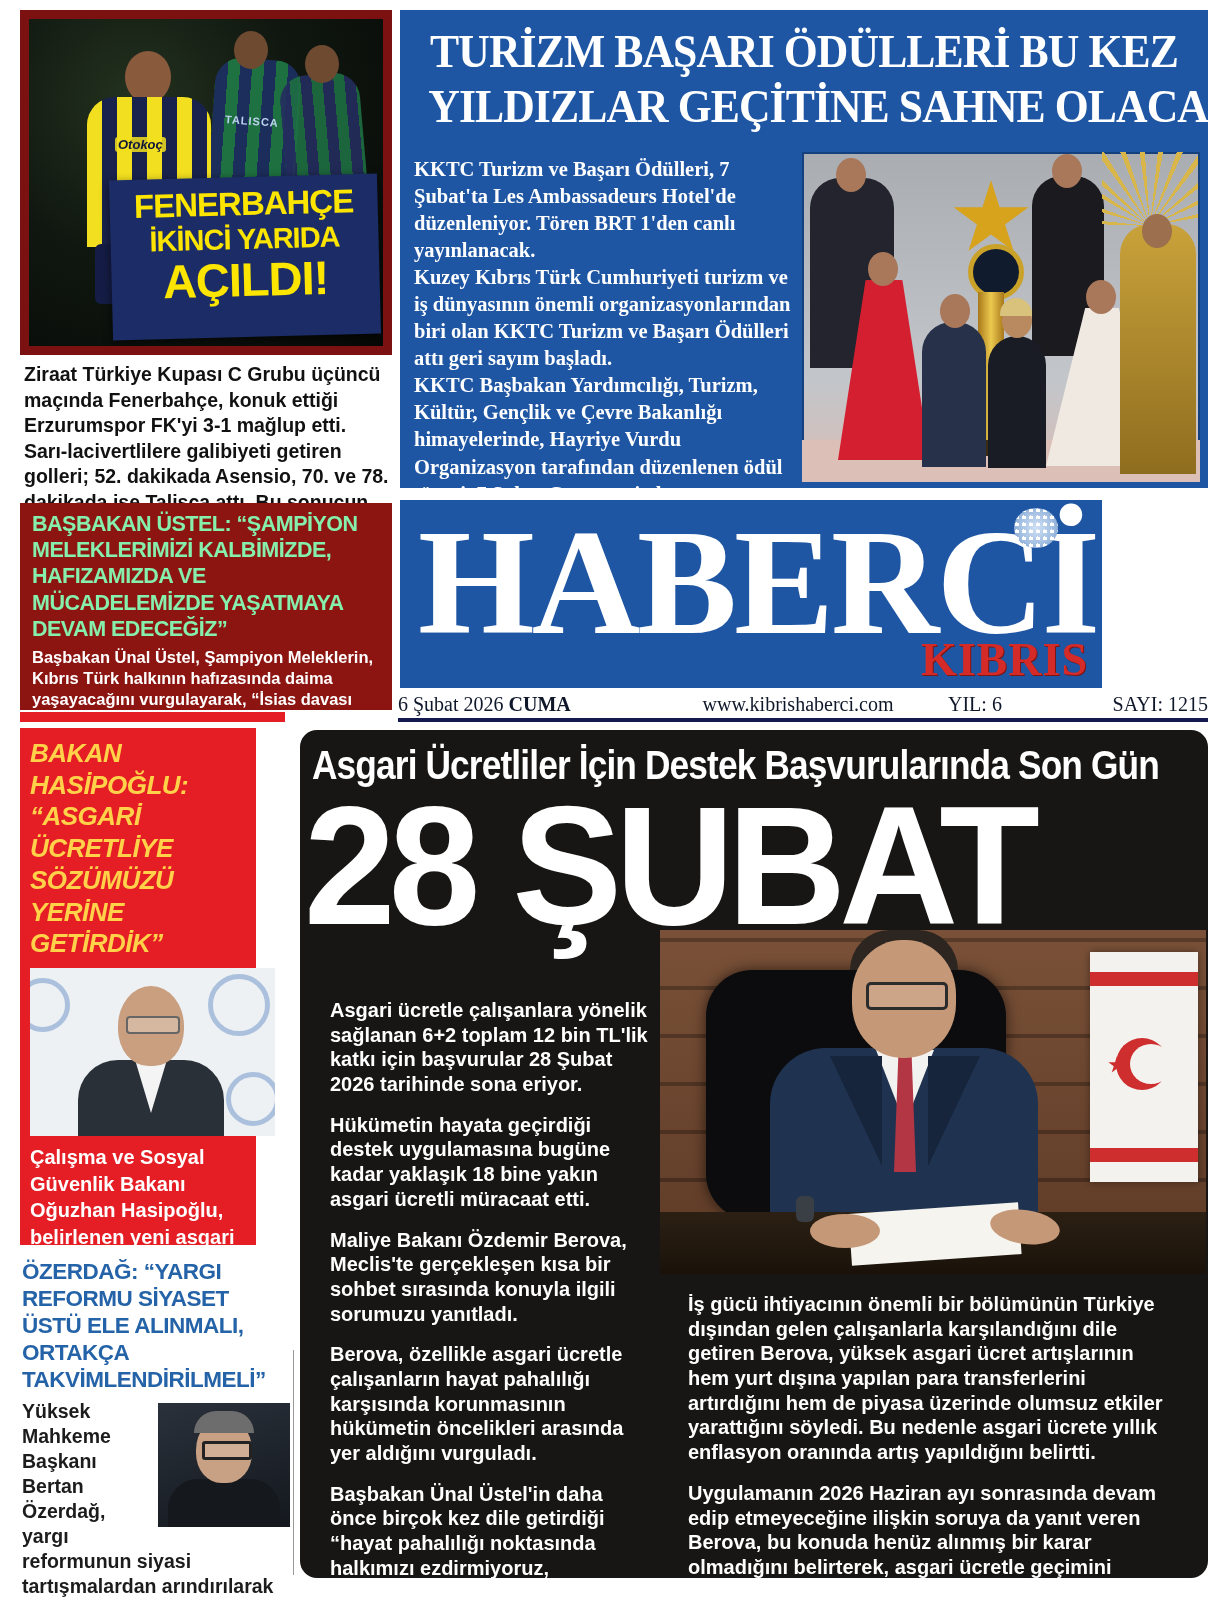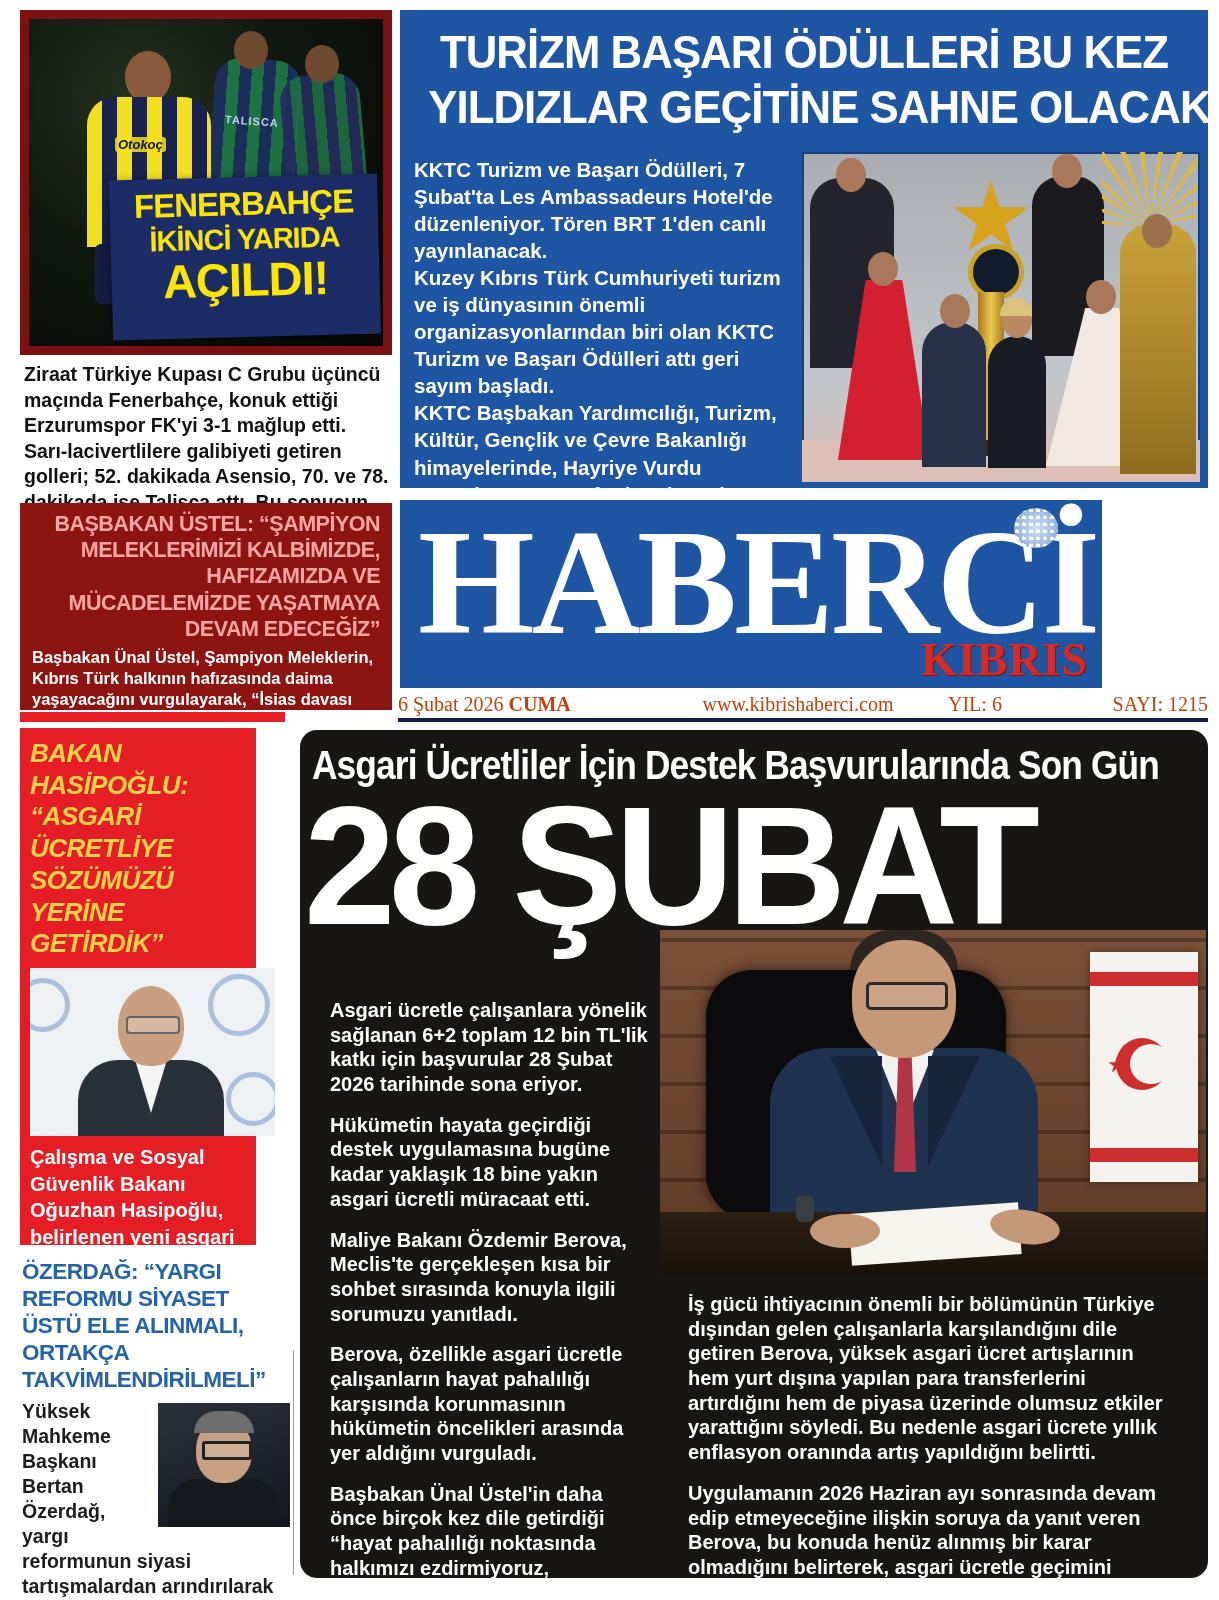--- a/index.html
+++ b/index.html
@@ -20,21 +20,21 @@
   .sponsor-label{position:absolute;left:86px;top:118px;color:#10163a;font-size:13px;font-weight:bold;font-style:italic;background:rgba(242,223,31,.85);padding:0 3px;border-radius:3px;}
   .player-shorts{position:absolute;left:66px;top:225px;width:106px;height:60px;background:#151d46;border-radius:6px;}
   .shorts-label{position:absolute;left:84px;top:243px;color:#cfd6ec;font-size:11px;font-weight:bold;letter-spacing:1px;}
   .fener-panel{position:absolute;left:82px;top:158px;width:268px;height:160px;background:#1c2c66;transform:rotate(-1.5deg);box-shadow:0 3px 10px rgba(0,0,0,.6);text-align:center;}
   .fener-panel .l1{font-size:33px;font-weight:bold;color:#fce500;letter-spacing:-1px;margin-top:8px;}
   .fener-panel .l2{font-size:29px;font-weight:bold;color:#fce500;letter-spacing:-1px;}
   .fener-panel .l3{font-size:47px;font-weight:bold;color:#fce500;letter-spacing:-1px;line-height:1.0;}
   .fener-caption{left:24px;top:362px;width:368px;color:#111;font-size:19.5px;font-weight:bold;line-height:1.31;}
 
   
-  .turizm-box{left:400px;top:10px;width:808px;height:478px;background:#1e56a4;}
+  .turizm-box{left:400px;top:10px;width:808px;height:478px;background:#1e56a4;font-family:Liberation Serif, serif;}
   .turizm-headline{position:absolute;left:0;top:14px;width:100%;text-align:center;color:#fff;font-weight:bold;}
   .turizm-headline .hl{font-size:47px;line-height:1.18;letter-spacing:-1px;transform:scaleX(.93);transform-origin:center;white-space:nowrap;}
   .turizm-body{position:absolute;left:14px;top:146px;width:380px;color:#fff;font-size:20.5px;font-weight:bold;line-height:1.32;}
   .turizm-body p{margin:0;}
   .turizm-photo{position:absolute;left:402px;top:142px;width:398px;height:330px;background:linear-gradient(180deg,#a9adb2 0%,#c3c6ca 70%,#d9bcb4 100%);overflow:hidden;box-shadow:0 0 0 2px #14407e inset;}
   .carpet{position:absolute;left:-10px;bottom:0;width:420px;height:42px;background:#dcc0b8;transform:skewX(-18deg);}
   .fig{position:absolute;border-radius:30px 30px 0 0;}
   .fig-head{position:absolute;width:30px;height:34px;border-radius:50%;background:#a9775a;}
   .hair{position:absolute;width:32px;height:18px;border-radius:16px 16px 0 0;background:#1c1410;}
   .trophy-star{position:absolute;left:150px;top:28px;width:78px;height:78px;background:#d8a31c;clip-path:polygon(50% 0%,61% 35%,98% 35%,68% 57%,79% 91%,50% 70%,21% 91%,32% 57%,2% 35%,39% 35%);}
@@ -45,28 +45,28 @@
      repeating-conic-gradient(from -50deg at 50% 100%, #d9b64a 0deg 4deg, transparent 4deg 14deg);}
   
   .masthead{left:400px;top:500px;width:702px;height:188px;background:#1e56a4;}
   .masthead-name{position:absolute;left:18px;top:-4px;width:770px;color:#fff;
      font-family:"Liberation Serif","DejaVu Serif",serif;font-weight:bold;font-size:150px;letter-spacing:-3px;white-space:nowrap;}
   .globe-dot{position:absolute;right:44px;top:8px;width:44px;height:40px;border-radius:50%;
      background:radial-gradient(circle at 40% 35%, #ffffff 0 2px, transparent 2px) 0 0/7px 7px, radial-gradient(circle,#cfe0f5 0%,#9fbce0 60%,#6f93c4 100%);}
   .kibris{position:absolute;right:14px;bottom:2px;color:#d42b28;font-family:"Liberation Serif","DejaVu Serif",serif;
      font-weight:bold;font-size:46px;letter-spacing:1px;text-shadow:1px 1px 0 #7d1513;}
   .dateline{left:398px;top:690px;width:810px;height:28px;border-bottom:4px solid #151a4e;
-     font-family:"Liberation Serif","DejaVu Serif",serif;color:#c2410c;font-size:20px;display:flex;align-items:center;}
+     font-family:"Liberation Serif","DejaVu Serif",serif;color:#0f172a;font-size:20px;display:flex;align-items:center;}
   .dateline .d-left{flex:0 0 250px;}
   .dateline .d-mid{flex:1;text-align:center;}
   .dateline .d-right{flex:0 0 260px;display:flex;justify-content:space-between;}
 
   
   .basbakan-box{left:20px;top:503px;width:372px;height:207px;background:#8c1511;box-sizing:border-box;padding:8px 12px;}
-  .basbakan-title{color:#fca5a5;font-size:21.5px;font-weight:bold;line-height:1.22;letter-spacing:-0.5px;text-align:right;}
+  .basbakan-title{color:#86efac;font-size:21.5px;font-weight:bold;line-height:1.22;letter-spacing:-0.5px;}
   .basbakan-body{color:#fff;font-size:16.5px;font-weight:bold;line-height:1.28;margin-top:5px;}
 
   
   .red-rule{left:20px;top:712px;width:265px;height:10px;background:#e51e25;}
   .hasip-box{left:20px;top:728px;width:236px;height:517px;background:#e51e25;box-sizing:border-box;padding:10px 10px;}
   .hasip-title{color:#ffd24a;font-size:26px;font-weight:bold;font-style:italic;line-height:1.22;letter-spacing:-0.5px;}
   .hasip-photo{position:relative;margin-top:8px;width:245px;height:168px;background:#eef1f4;overflow:hidden;}
   .ipu-ring{position:absolute;border:5px solid rgba(70,120,185,.4);border-radius:50%;}
   .hasip-head{position:absolute;left:88px;top:18px;width:66px;height:80px;border-radius:50% 50% 46% 46%;background:#c99f7f;}
   .hasip-glasses{position:absolute;left:96px;top:48px;width:50px;height:14px;border:2px solid #666;border-radius:4px;background:rgba(255,255,255,.25);}

